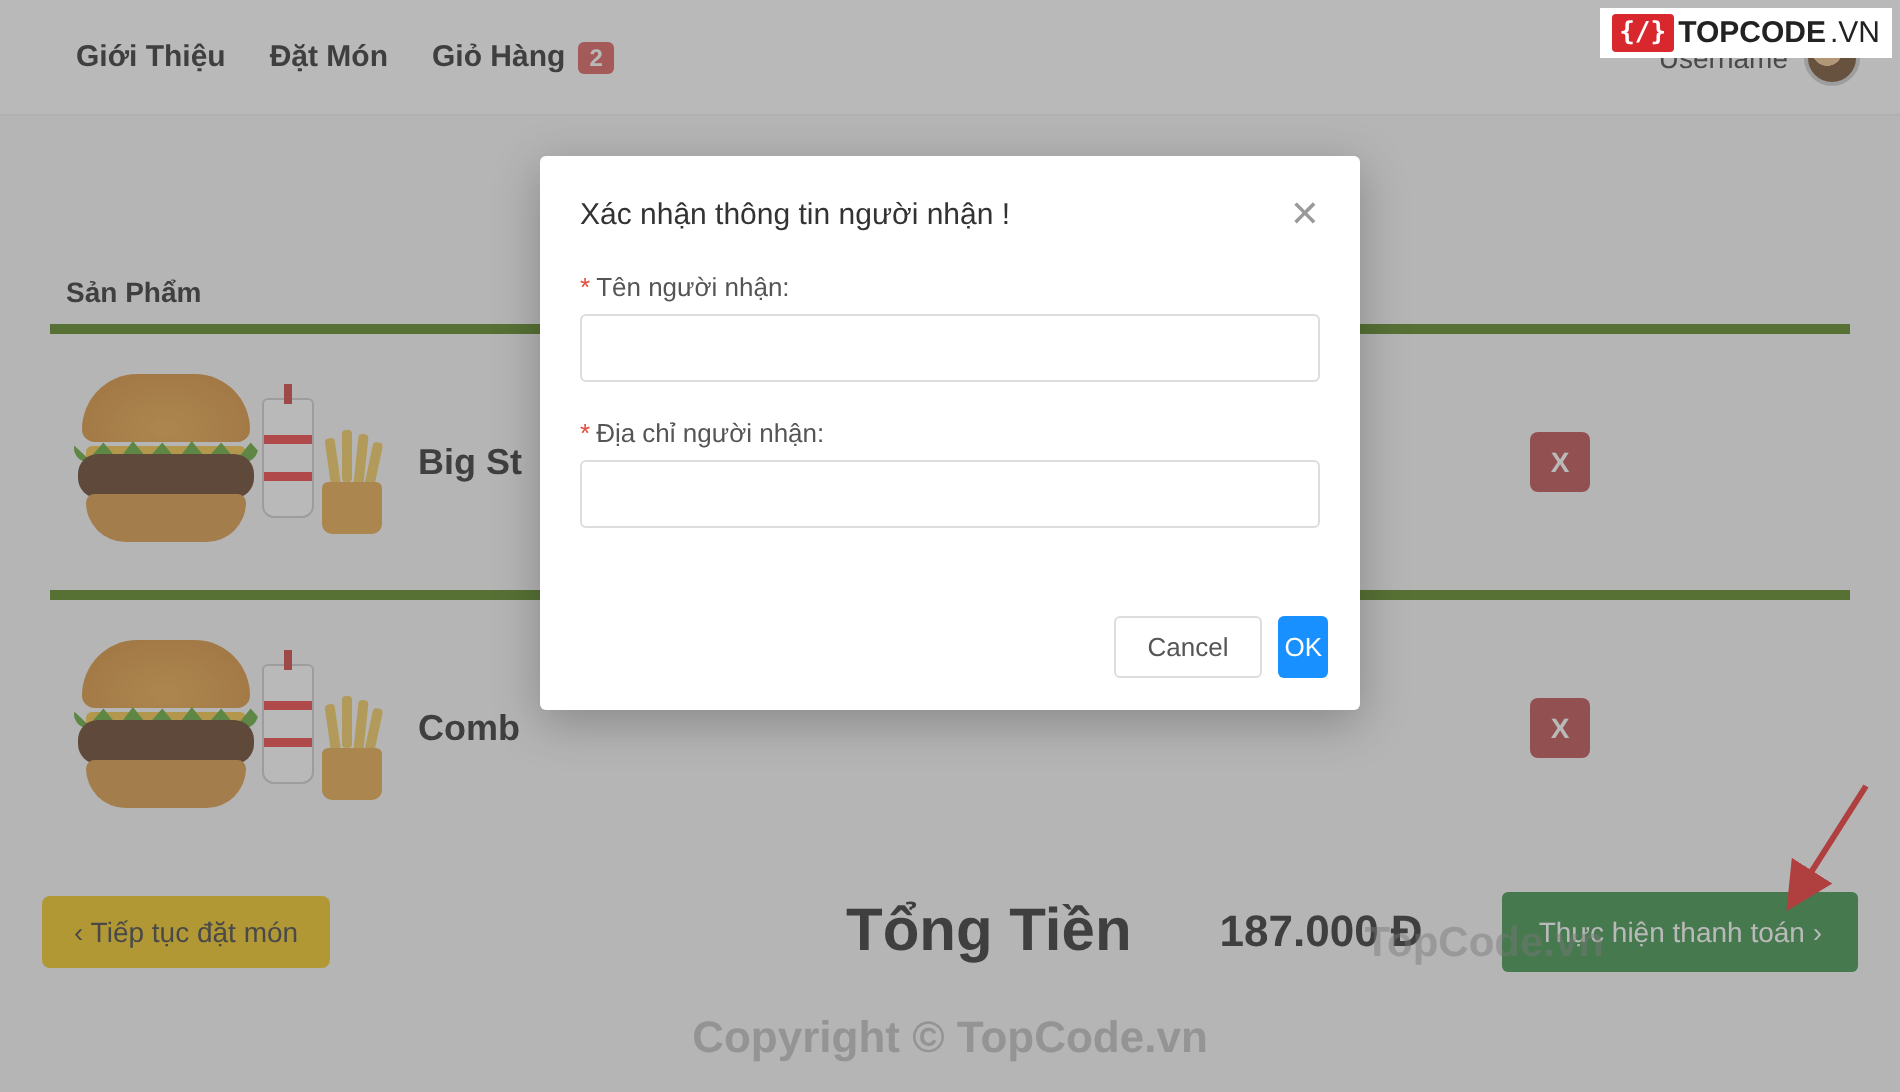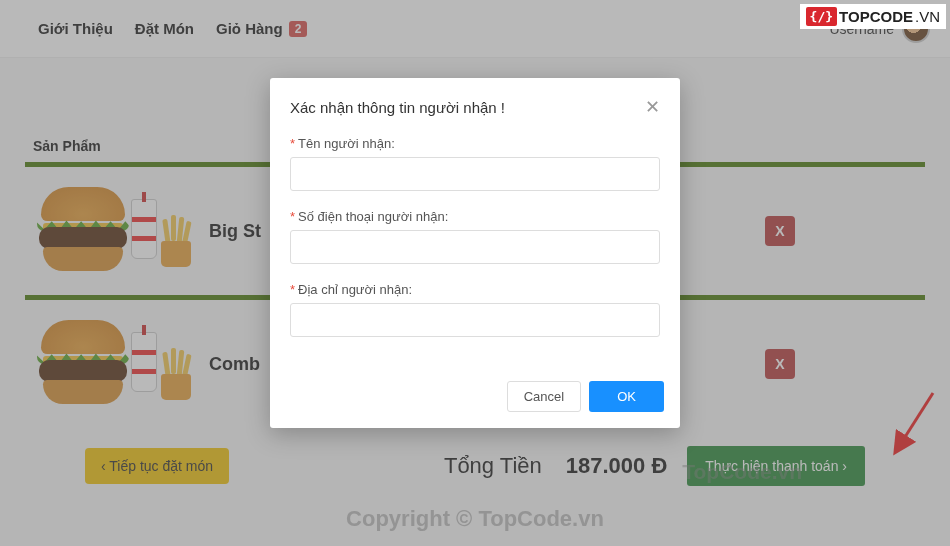--- a/index.html
+++ b/index.html
@@ -40,23 +40,23 @@
 .cup { position: absolute; left: 100px; top: 18px; width: 26px; height: 60px; background: linear-gradient(#fff 0 30%, #e33 30% 38%, #fff 38% 62%, #e33 62% 70%, #fff 70%); border: 1px solid #ccc; border-radius: 3px 3px 6px 6px; }
 .cup::before { content: ""; position: absolute; top: -8px; left: 10px; width: 4px; height: 10px; background: #c33; }
 .fries { position: absolute; left: 130px; top: 44px; width: 30px; height: 42px; }
 .fries-box { position: absolute; bottom: 0; width: 30px; height: 26px; background: #e8a23e; border-radius: 3px 3px 5px 5px; }
 .fry { position: absolute; width: 5px; height: 26px; background: #f3c752; border-radius: 2px; }
 .f1{left:3px;top:-6px;transform:rotate(-8deg);} .f2{left:10px;top:-10px;} .f3{left:17px;top:-8px;transform:rotate(6deg);} .f4{left:23px;top:-4px;transform:rotate(12deg);}
 .prod-name { font-size: 18px; font-weight: 700; color: #222; }
 .del-btn { width: 30px; height: 30px; background: #b84141; color: #fff; border: none; border-radius: 4px; font-size: 14px; font-weight: 600; cursor: pointer; margin-left: 320px; }
 
 
-.footer-row { width: 780px; margin: 10px auto 0; display: flex; align-items: center; padding: 8px 0; }
+.footer-row { width: 908px; margin: 10px auto 0; display: flex; align-items: center; padding: 8px 0; gap: 20px; }
 .btn-continue { background: #f1c40f; color: #333; border: none; padding: 10px 16px; font-size: 14px; border-radius: 4px; cursor: pointer; }
-.total-label { margin-left: auto; font-size: 22px; font-weight: 400; color: #222; margin-right: 24px; }
+.total-label { margin-left: auto; font-size: 30px; font-weight: 700; color: #222; margin-right: 24px; }
 .total-val { font-size: 22px; font-weight: 700; color: #222; margin-right: 20px; }
 .btn-checkout { background: #2e8b3d; color: #fff; border: none; padding: 12px 18px; font-size: 14px; border-radius: 3px; cursor: pointer; }
 
 
 .arrow { position: absolute; right: 12px; top: 388px; z-index: 50; }
 .arrow svg { width: 50px; height: 70px; }
 
 
 .wm1 { position: absolute; bottom: 62px; right: 148px; color: rgba(120,120,120,0.45); font-size: 21px; font-weight: 600; z-index: 260; }
 .wm2 { position: absolute; bottom: 14px; left: 50%; transform: translateX(-50%); color: rgba(120,120,120,0.55); font-size: 22px; font-weight: 700; z-index: 260; }
@@ -67,21 +67,21 @@
 .modal-head { padding: 18px 20px 14px; display: flex; align-items: center; gap: 24px; }
 .modal-title { font-size: 15px; color: #333; }
 .modal-close { margin-left: auto; color: #999; font-size: 18px; cursor: pointer; background: none; border: none; }
 .modal-body { padding: 4px 20px 16px; }
 .field { margin-bottom: 18px; }
 .field-label { font-size: 13px; color: #555; margin-bottom: 6px; display: block; }
 .req { color: #e74c3c; margin-right: 3px; }
 .field-input { width: 100%; height: 34px; border: 1px solid #ddd; border-radius: 3px; padding: 0 10px; font-size: 13px; }
 .modal-foot { padding: 10px 16px 16px; display: flex; justify-content: flex-end; gap: 8px; }
 .btn-cancel { background: #fff; border: 1px solid #ddd; color: #555; padding: 7px 16px; font-size: 13px; border-radius: 3px; cursor: pointer; }
-.btn-ok { background: #1890ff; border: none; color: #fff; padding: 7px 28px; font-size: 13px; border-radius: 3px; cursor: pointer; }
+.btn-ok { background: #1890ff; border: none; color: #fff; padding: 7px 3px; font-size: 13px; border-radius: 3px; cursor: pointer; }
 </style>
 </head>
 <body>
 
 <div class="header">
   <div class="nav">
     <div class="nav-item">Giới Thiệu</div>
     <div class="nav-item">Đặt Món</div>
     <div class="nav-item">
       <span>Giỏ Hàng</span>
@@ -183,24 +183,20 @@
   <div class="modal-head">
     <div class="modal-title">Xác nhận thông tin người nhận !</div>
     <button class="modal-close">✕</button>
   </div>
   <div class="modal-body">
     <div class="field">
       <label class="field-label"><span class="req">*</span><span>Tên người nhận:</span></label>
       <input class="field-input" style="">
     </div>
     <div class="field">
-      <label class="field-label"><span class="req">*</span><span>Số điện thoại người nhận:</span></label>
-      <input class="field-input" style="">
-    </div>
-    <div class="field">
       <label class="field-label"><span class="req">*</span><span>Địa chỉ người nhận:</span></label>
       <input class="field-input" style="">
     </div>
   </div>
   <div class="modal-foot">
     <button class="btn-cancel">Cancel</button>
     <button class="btn-ok">OK</button>
   </div>
 </div>
 

